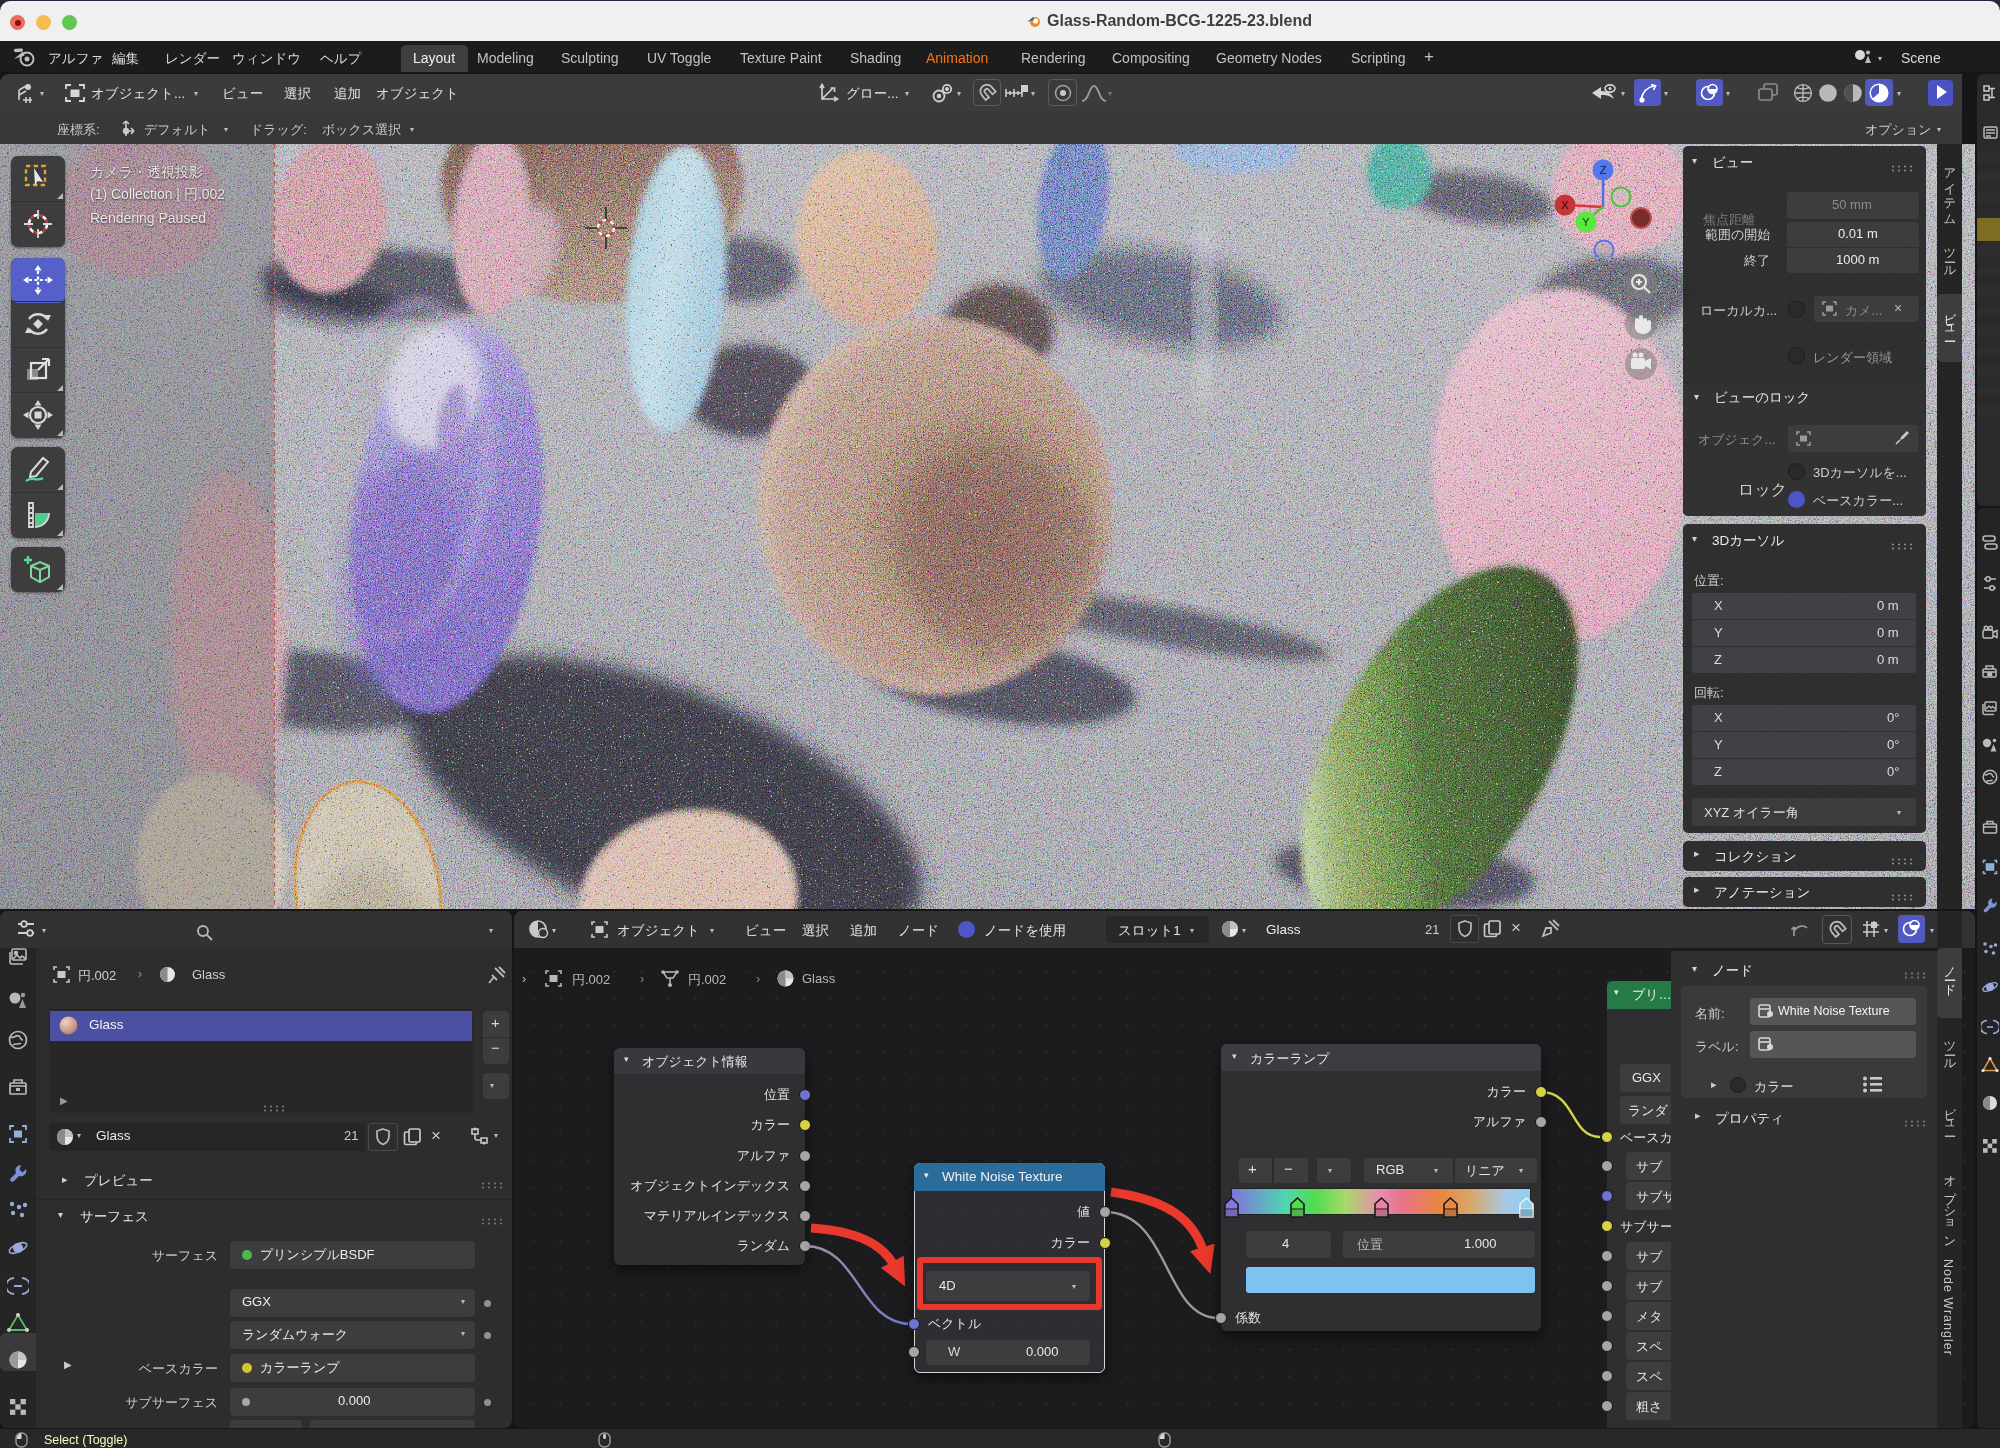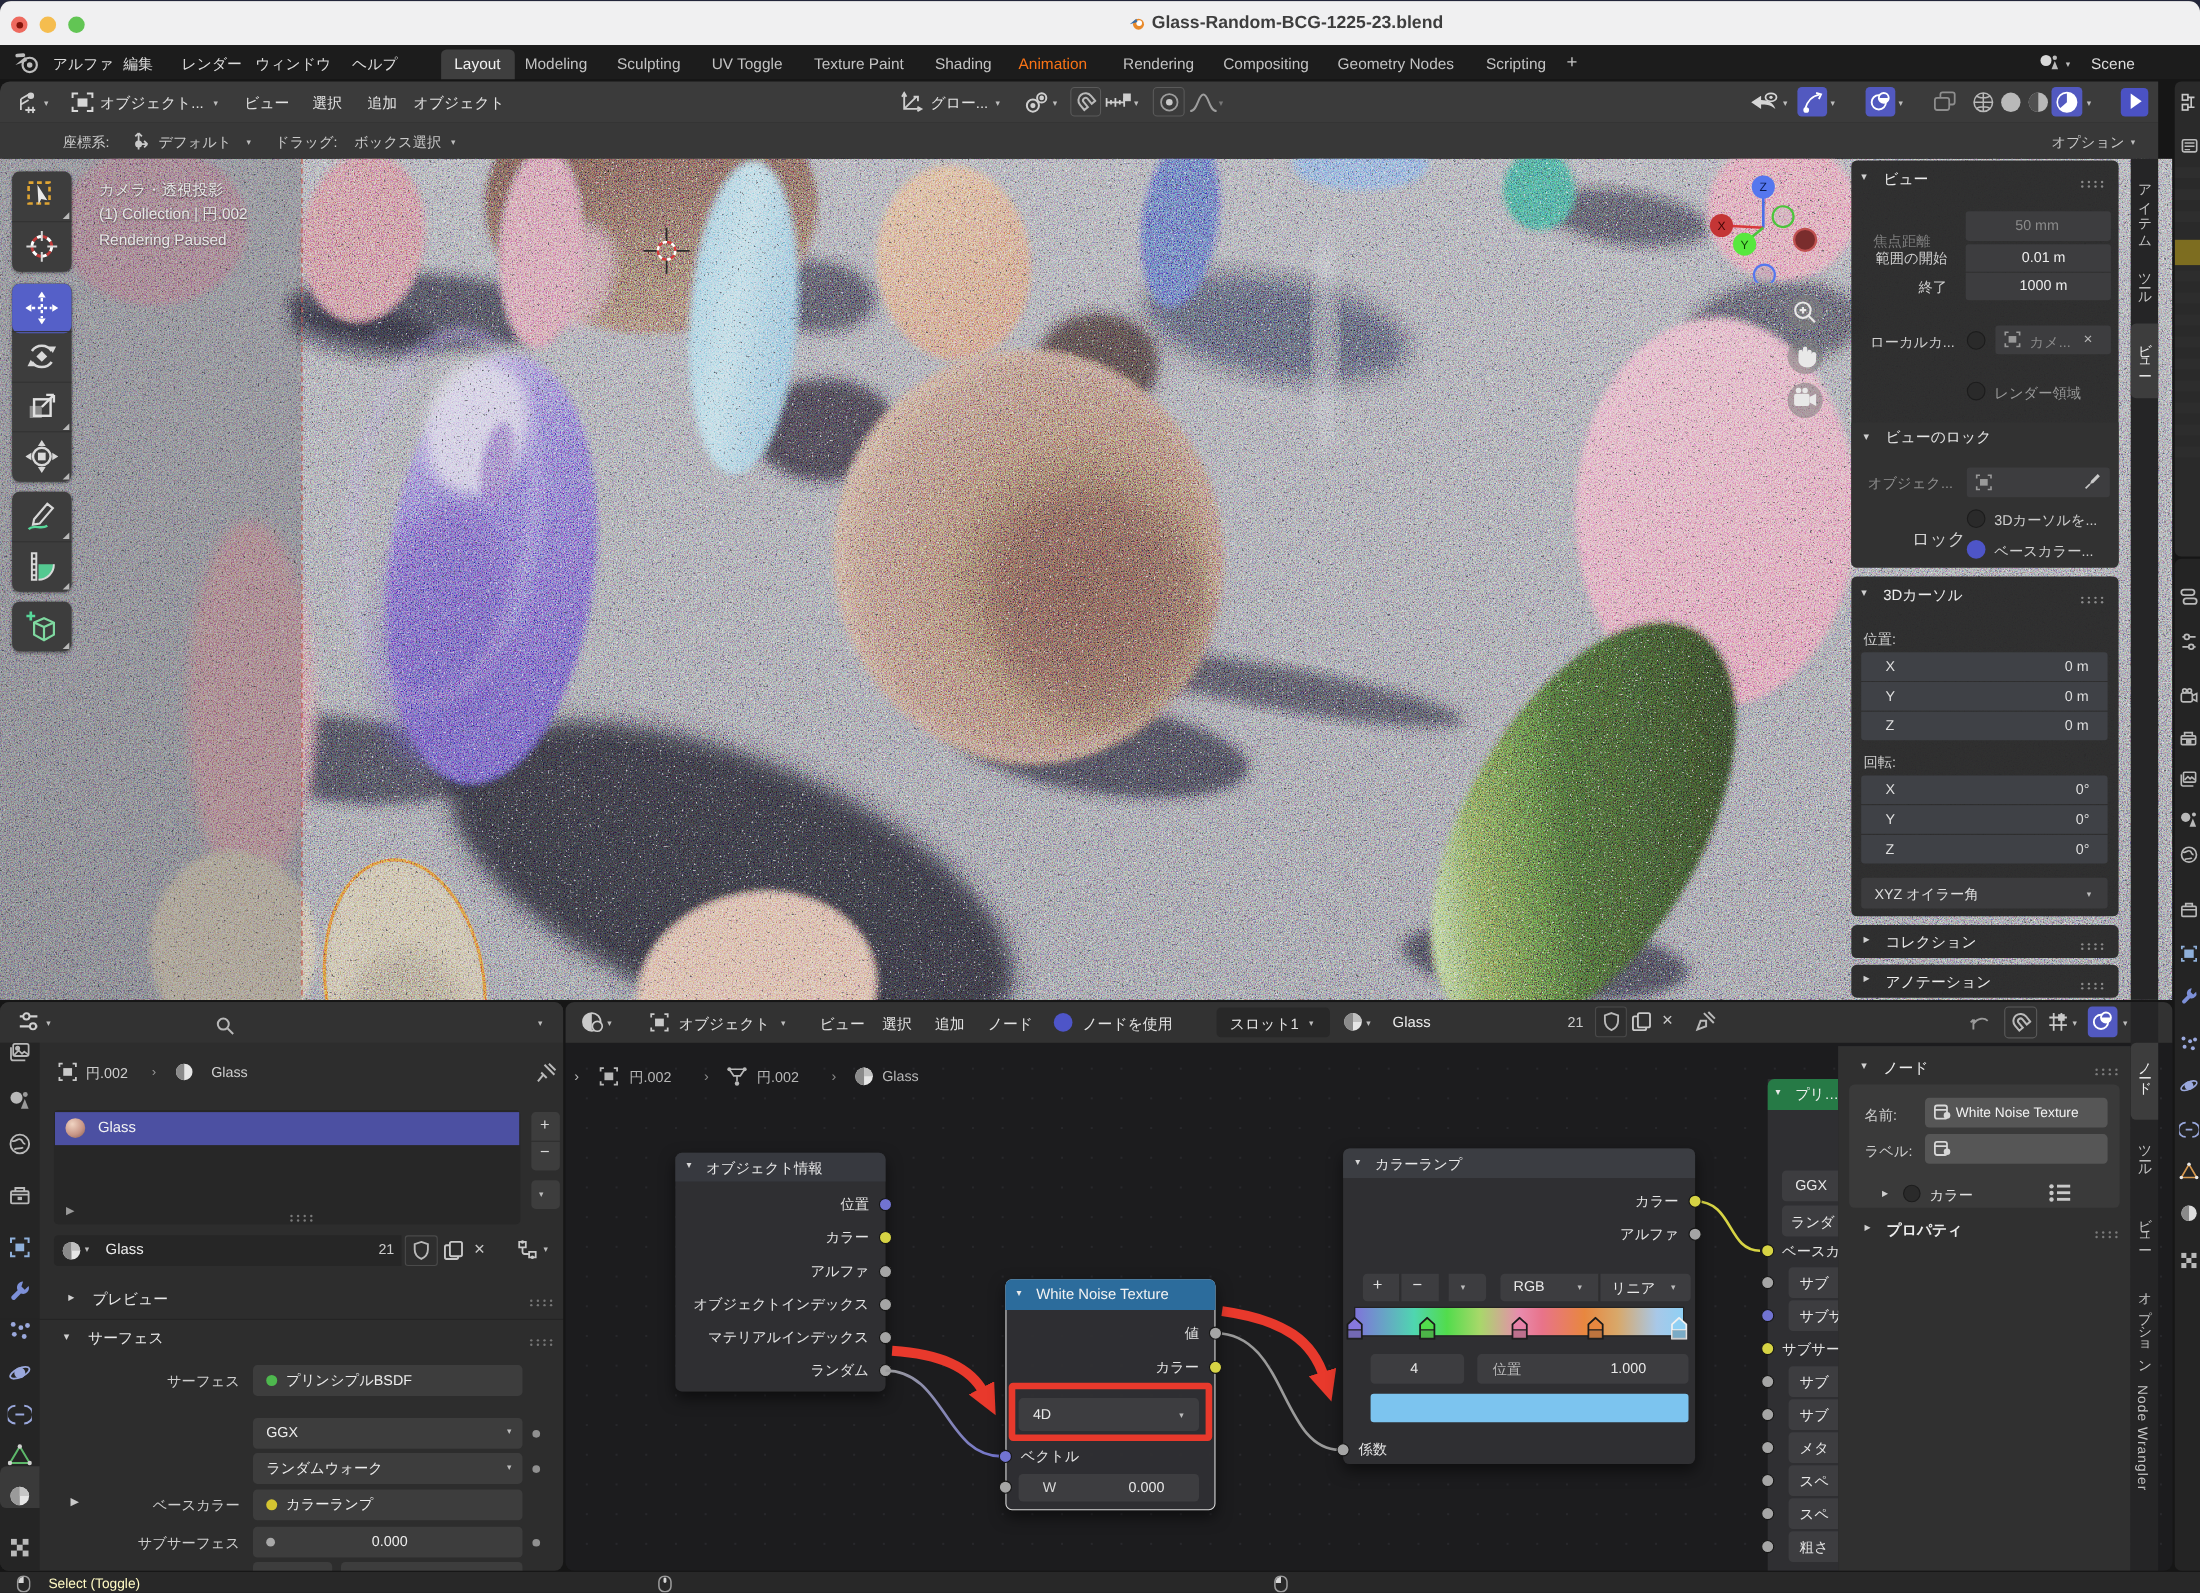--- a/index.html
+++ b/index.html
@@ -1107,21 +1107,21 @@
           <g fill="#c9c9c9">
             <circle cx="3" cy="3.5" r="2"></circle>
             <circle cx="3" cy="9.5" r="2"></circle>
             <circle cx="3" cy="15.5" r="2"></circle>
             <rect x="8" y="2" width="12" height="2.6"></rect>
             <rect x="8" y="8" width="12" height="2.6"></rect>
             <rect x="8" y="14" width="12" height="2.6"></rect>
           </g>
         </svg></div>
 <div class="tx" style="left:1181px;top:198px;font-size:11px;color:#d0d0d0;">▸</div>
-<div class="tx" style="left:1201px;top:199px;font-size:13.5px;color:#ececec;font-weight:bold;">プロパティ</div>
+<div class="tx" style="left:1201px;top:199px;font-size:13.5px;color:#ececec;">プロパティ</div>
 <div class="tx" style="left:1389px;top:203px;"><svg width="26" height="9" viewBox="0 0 26 9">
           <circle cx="3" cy="2.5" r="1.1" fill="#7a7a7a"></circle>
           <circle cx="3" cy="6.5" r="1.1" fill="#7a7a7a"></circle>
           <circle cx="9" cy="2.5" r="1.1" fill="#7a7a7a"></circle>
           <circle cx="9" cy="6.5" r="1.1" fill="#7a7a7a"></circle>
           <circle cx="15" cy="2.5" r="1.1" fill="#7a7a7a"></circle>
           <circle cx="15" cy="6.5" r="1.1" fill="#7a7a7a"></circle>
           <circle cx="21" cy="2.5" r="1.1" fill="#7a7a7a"></circle>
           <circle cx="21" cy="6.5" r="1.1" fill="#7a7a7a"></circle>
         </svg></div>

